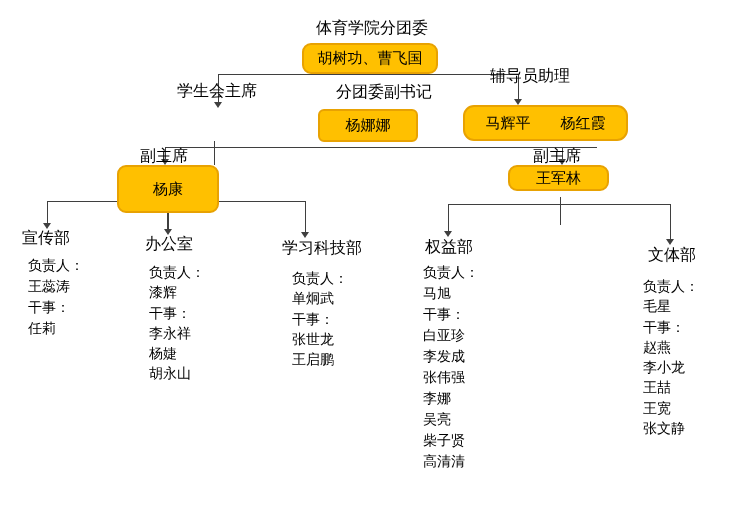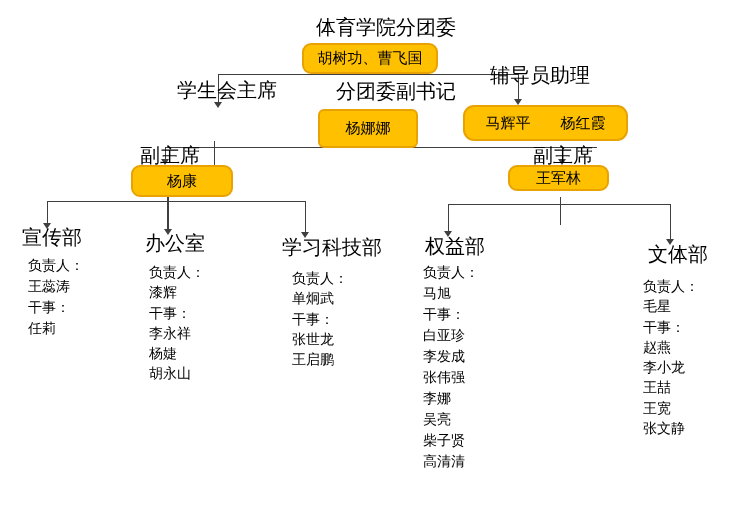--- a/index.html
+++ b/index.html
@@ -14,21 +14,21 @@
   .arrow{position:absolute;width:0;height:0;
     border-left:4px solid transparent;border-right:4px solid transparent;
     border-top:6px solid var(--line);}
   .node{
     position:absolute;background:var(--box-fill);
     border:2px solid var(--box-border);border-radius:9px;
     display:flex;align-items:center;justify-content:center;
     font-size:15px;white-space:nowrap;box-sizing:border-box;
   }
   .node.dark{border-color:var(--dark-border);}
-  .label{position:absolute;font-size:20px;white-space:nowrap;line-height:15px;}
+  .label{position:absolute;font-size:16px;white-space:nowrap;line-height:15px;}
   .list{position:absolute;font-size:14px;white-space:nowrap;}
   .list div{height:21px;line-height:21px;}
   .list.lh20 div{height:20.3px;line-height:20.3px;}
   .list.lh21 div{height:21px;line-height:21px;}
 </style>
 </head>
 <body>
 
 <div class="canvas" style="--box-fill: #FFC000; --box-border: #E8A202; --dark-border: #333333; --line: #3F3F3F;">
 
@@ -60,27 +60,27 @@
   <div class="vline" style="left:670px;top:204px;height:35px"></div>
   <div class="arrow" style="left:666px;top:239px"></div>
 
   <div class="label" style="left:316px;top:20px">体育学院分团委</div>
   <div class="node" style="left:302px;top:43px;width:136px;height:31px">胡树功、曹飞国</div>
 
   <div class="label" style="left:177px;top:83px">学生会主席</div>
   <div class="label" style="left:336px;top:84px">分团委副书记</div>
   <div class="label" style="left:490px;top:68px">辅导员助理</div>
 
-  <div class="node" style="left:318px;top:109px;width:100px;height:39px;border-radius:6px">杨娜娜</div>
+  <div class="node" style="left:318px;top:109px;width:100px;height:33px;border-radius:6px">杨娜娜</div>
   <div class="node" style="left:463px;top:105px;width:165px;height:36px;border-radius:11px">马辉平　　杨红霞</div>
 
   <div class="label" style="left:140px;top:148px">副主席</div>
   <div class="label" style="left:533px;top:148px">副主席</div>
 
-  <div class="node" style="left:131px;top:165px;width:102px;height:32px">杨康</div>
+  <div class="node" style="left:117px;top:165px;width:102px;height:48px">杨康</div>
   <div class="node" style="left:508px;top:165px;width:101px;height:26px">王军林</div>
 
   <div class="label" style="left:22px;top:230px">宣传部</div>
   <div class="label" style="left:145px;top:236px">办公室</div>
   <div class="label" style="left:282px;top:240px">学习科技部</div>
   <div class="label" style="left:425px;top:239px">权益部</div>
   <div class="label" style="left:648px;top:247px">文体部</div>
 
   <div class="list lh21" style="left:28px;top:255px">
     <div>负责人：</div>

